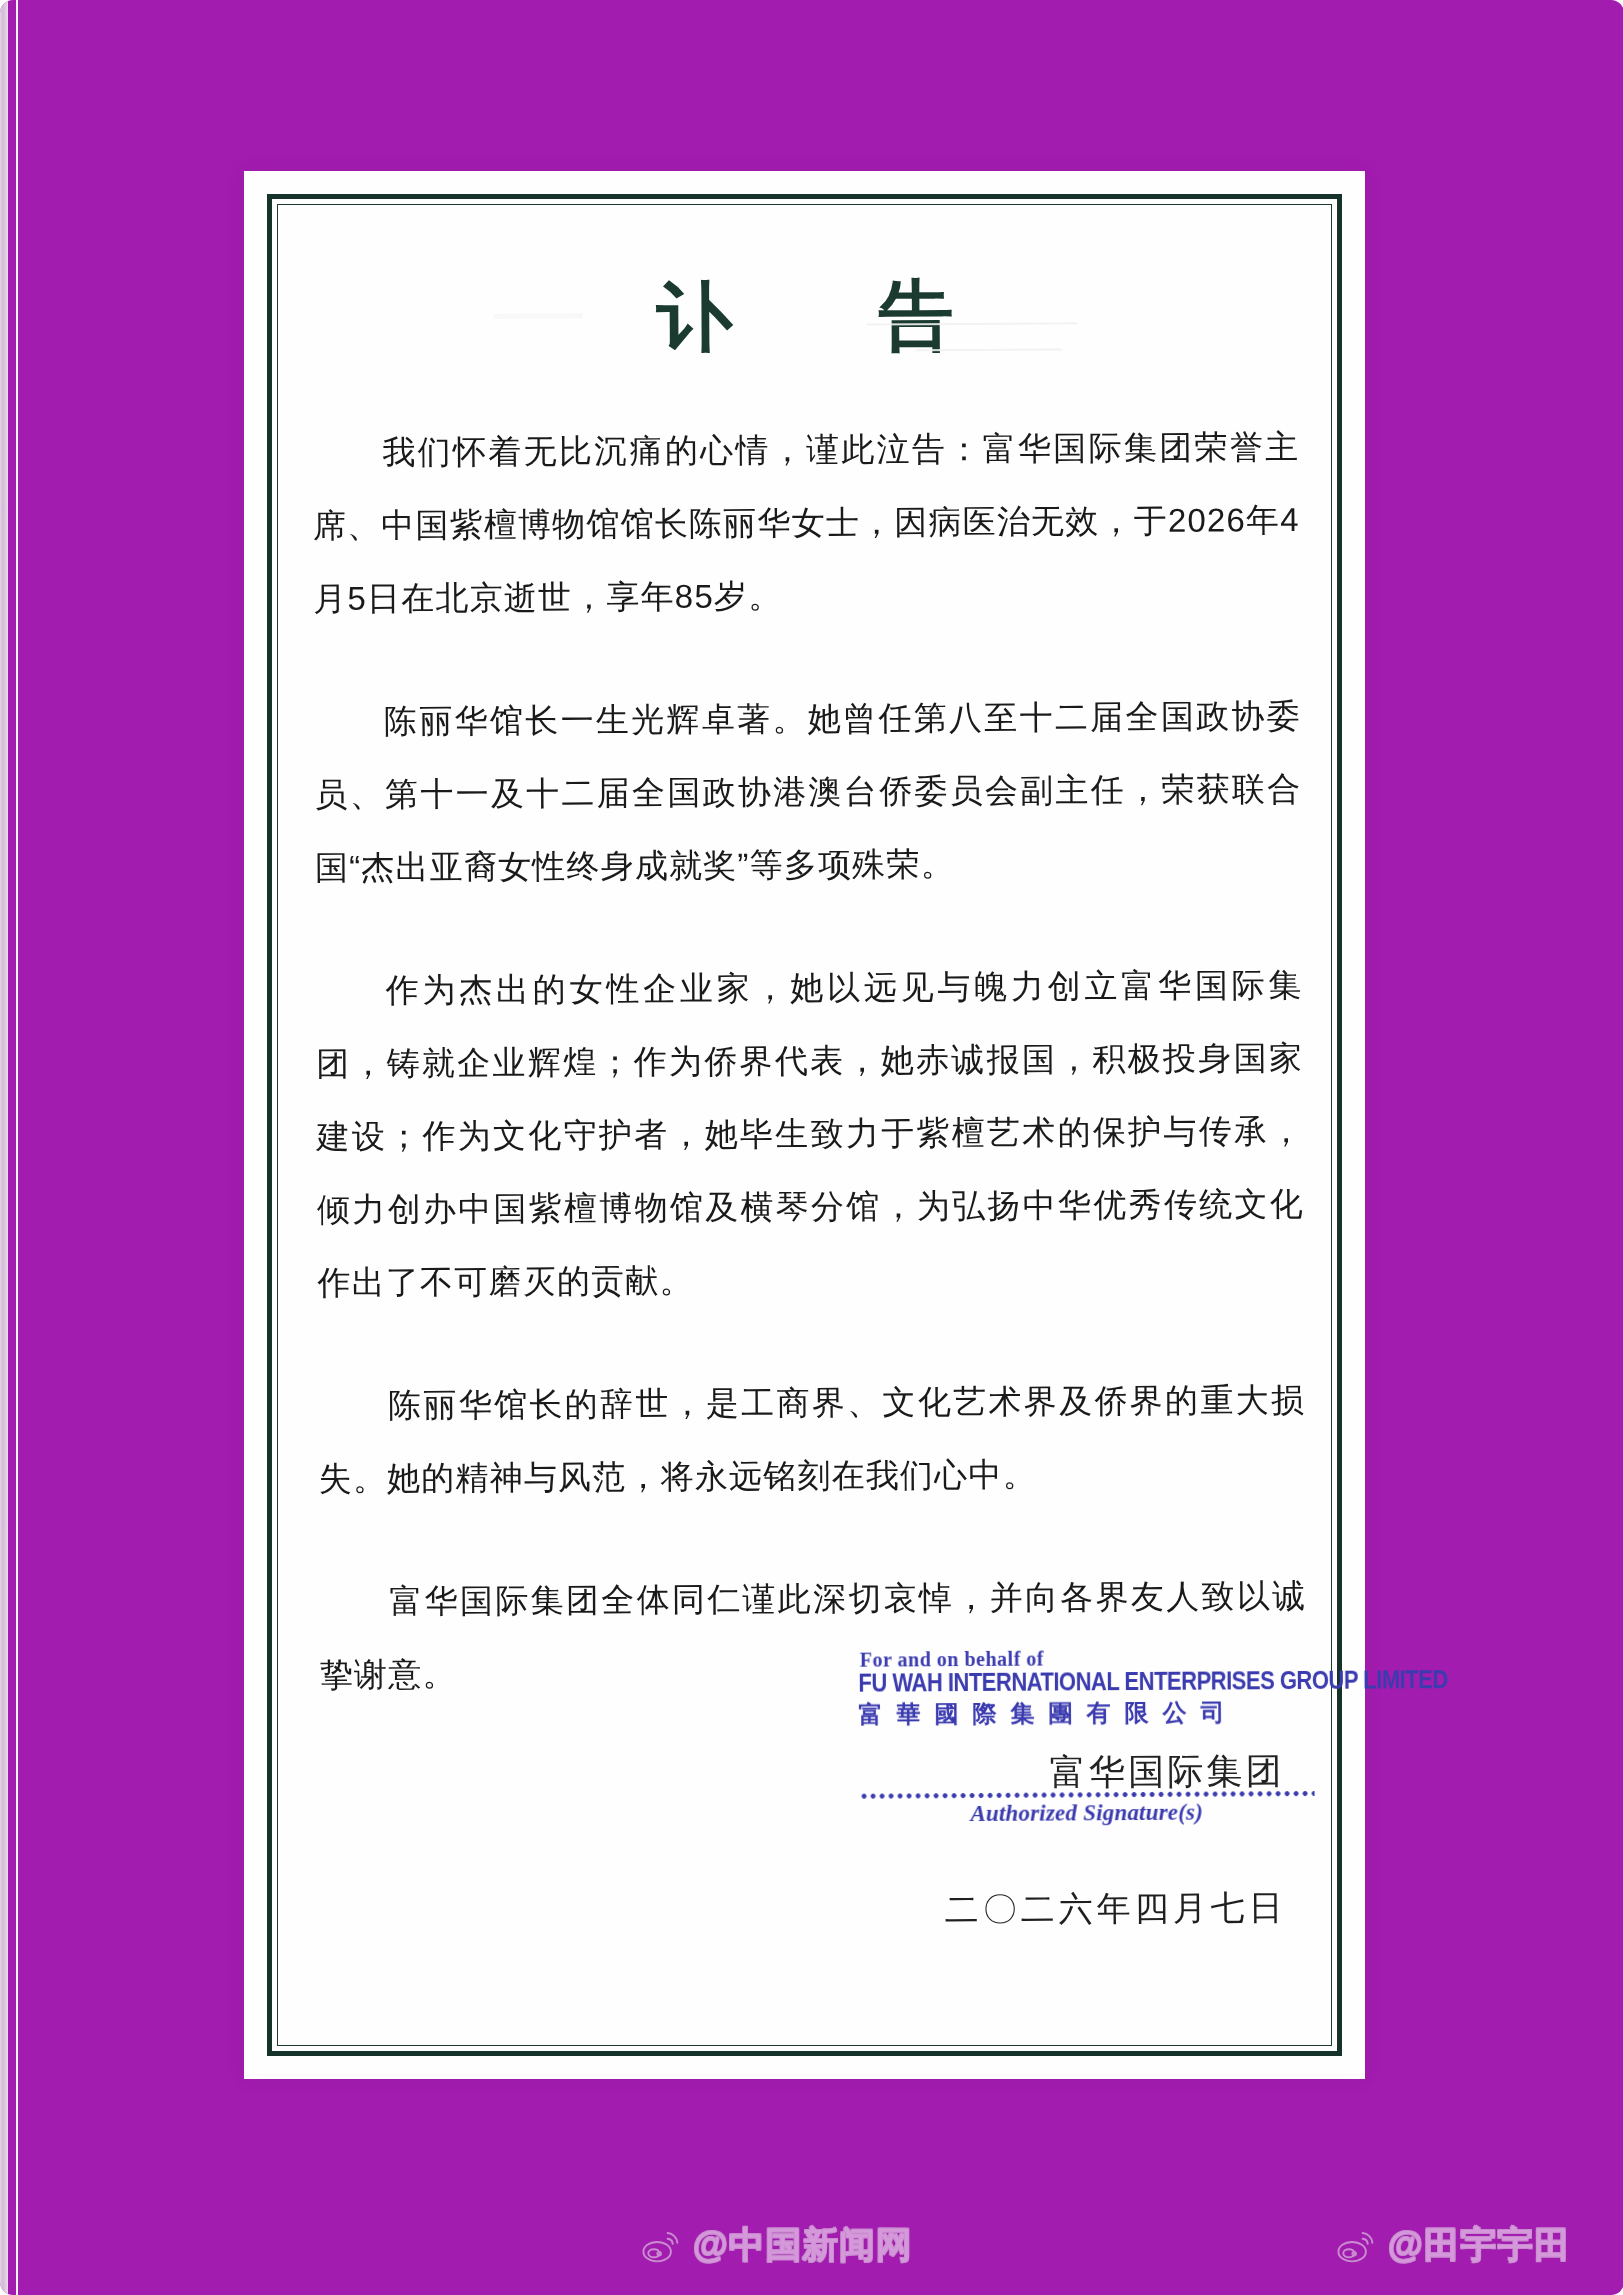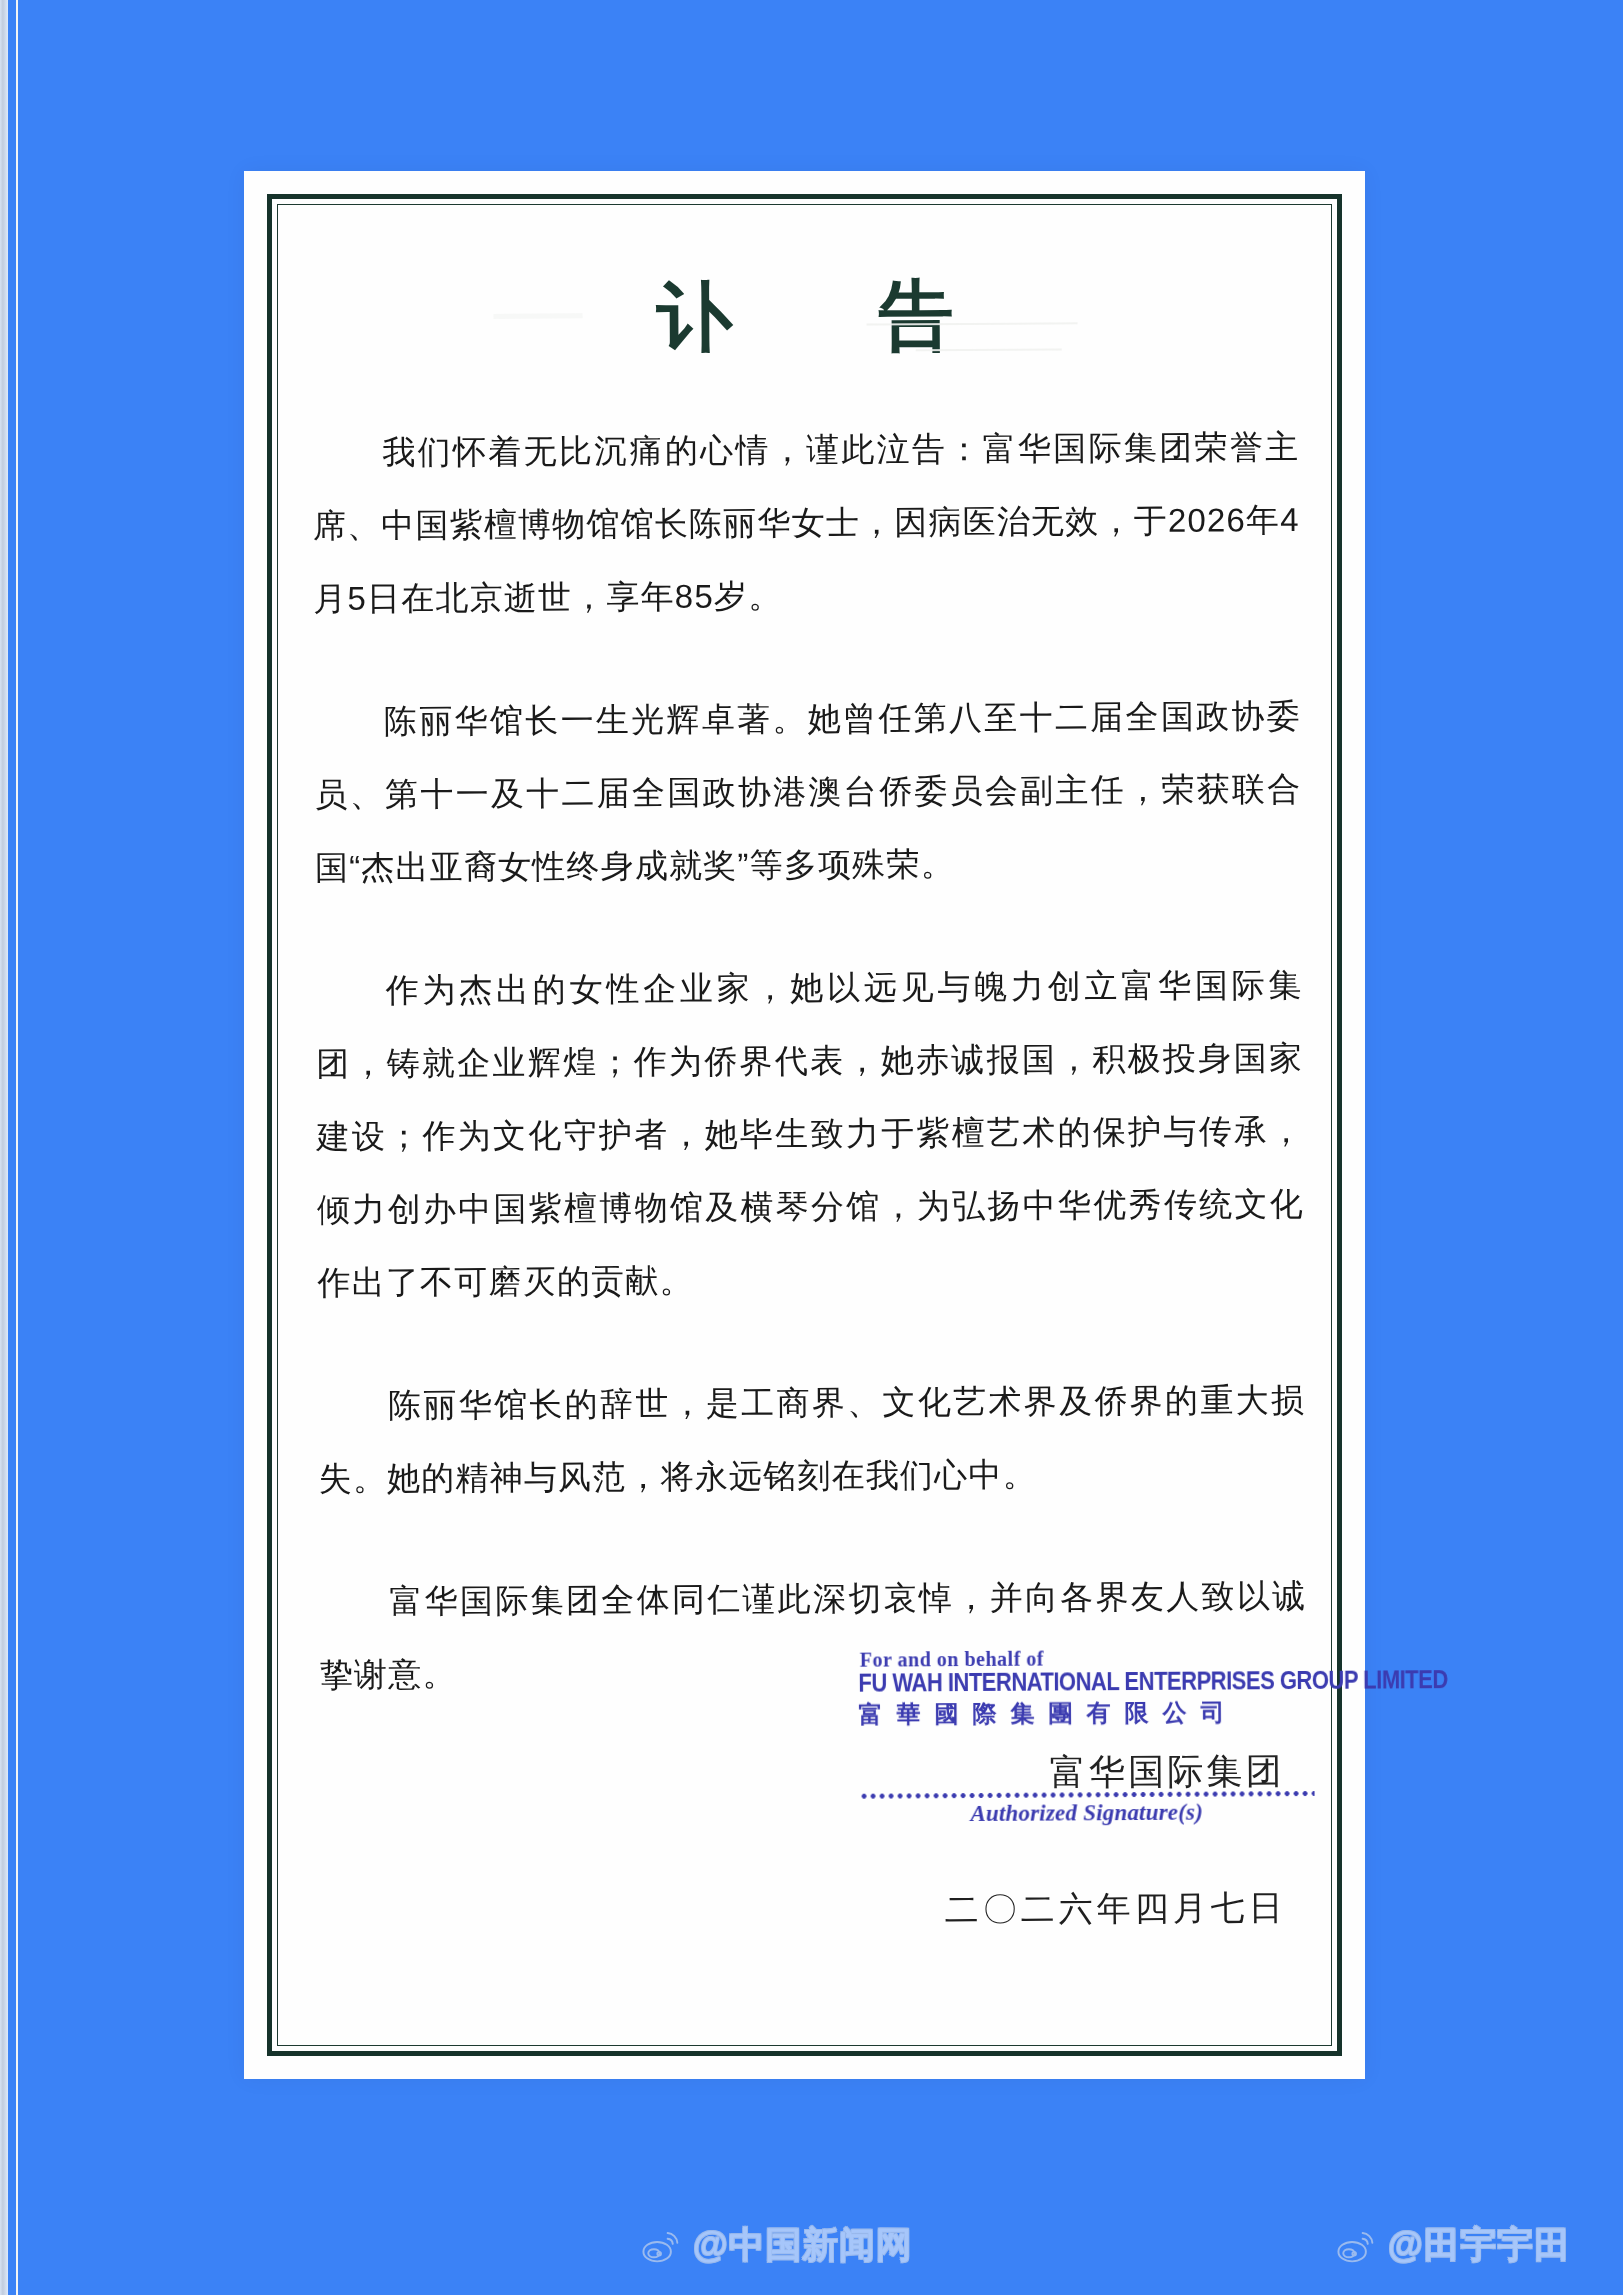--- a/index.html
+++ b/index.html
@@ -10,22 +10,23 @@
   }
   body {
     font-family: "Liberation Serif", "DejaVu Serif", serif;
   }
 
   
   #screenshot {
     position: relative;
     width: 1624px;
     height: 2295px;
-    background: #3b82f6;
+    background: #a21caf;
     overflow: hidden;
+    border-radius: 13px;
   }
 
   
   .scan-edge-left {
     position: absolute;
     left: 0;
     top: 0;
     width: 8px;
     height: 2295px;
     background: linear-gradient(to right, #f2f2f2 0%, #d9d9d9 35%, #fbfbfb 100%);

